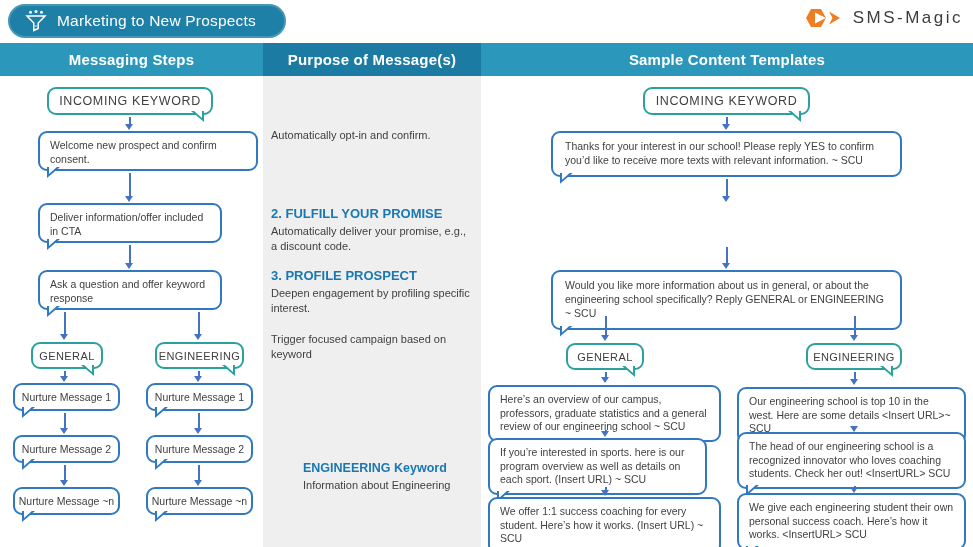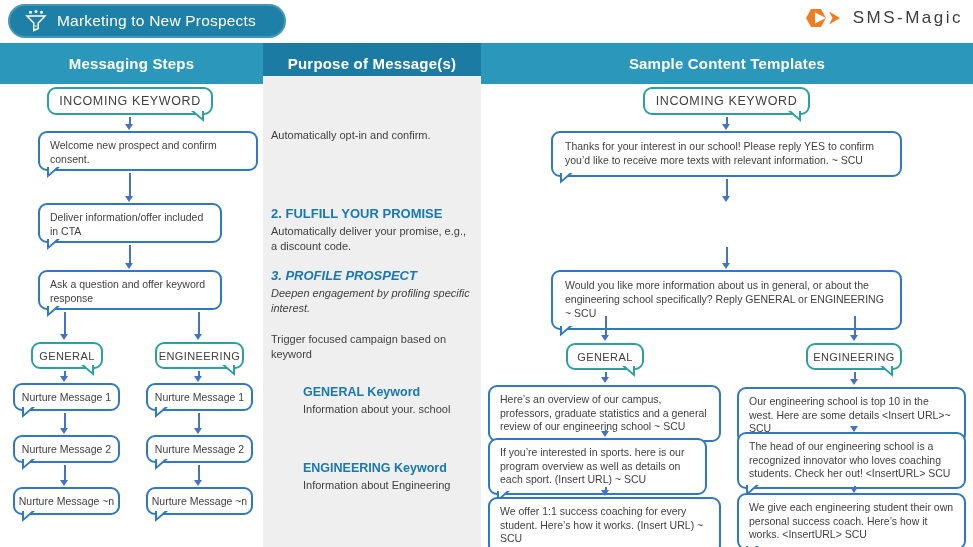--- a/index.html
+++ b/index.html
@@ -9,21 +9,21 @@
 
   
   .title-pill { position:absolute; left:8px; top:4px; height:34px; width:278px;
     background:#1e80a7; border-radius:18px; display:flex; align-items:center; gap:9px;
     padding:17px 16px; box-shadow:inset 0 0 0 2px rgba(255,255,255,.18); }
   .title-pill span { color:#fff; font-size:15.5px; letter-spacing:.2px; }
   .logo { position:absolute; right:10px; top:8px; display:flex; align-items:center; gap:10px; }
   .logo-text { font-size:17px; color:#3d3d3d; letter-spacing:2.5px; font-weight:500; }
 
   
-  .band-seg { position:absolute; top:43px; height:41px; display:flex; align-items:center; justify-content:center; }
+  .band-seg { position:absolute; top:43px; height:33px; display:flex; align-items:center; justify-content:center; }
   .band-seg span { color:#fff; font-size:15px; font-weight:600; letter-spacing:.2px; }
   .band-light { background:#2b97ba; }
   .band-dark  { background:#1c7ba3; }
 
   .gray-col { position:absolute; left:263px; top:76px; width:218px; height:471px; background:#efefef; }
 
   
   .bubble { --bc:#3079c0; position:absolute; background:#fff; border:2px solid var(--bc);
     border-radius:9px; color:#3f3f3f; }
   .bubble.teal { --bc:#2ba09e; }
@@ -123,30 +123,26 @@
   <div class="arrow" style="left:194px;top:465px;height:21px;"></div>
   <div class="bubble nurture" style="left:146px;top:487px;width:107px;height:28px;">Nurture Message ~n</div>
 
   <div class="purpose-item" style="top:128px;">
     <div class="purpose-desc">Automatically opt-in and confirm.</div>
   </div>
   <div class="purpose-item" style="top:206px;">
     <div class="purpose-title">2. FULFILL YOUR PROMISE</div>
     <div class="purpose-desc">Automatically deliver your promise, e.g., a discount code.</div>
   </div>
-  <div class="purpose-item" style="top:268px;font-style:italic;">
+  <div class="purpose-item" style="top:268px;">
     <div class="purpose-title">3. PROFILE PROSPECT</div>
     <div class="purpose-desc">Deepen engagement by profiling specific interest.</div>
   </div>
   <div class="purpose-item" style="top:332px;">
     <div class="purpose-desc">Trigger focused campaign based on keyword</div>
-  </div>
-  <div class="purpose-kw" style="top:385px;">
-    <div class="purpose-title">GENERAL Keyword</div>
-    <div class="purpose-desc">Information about your. school</div>
   </div>
   <div class="purpose-kw" style="top:461px;">
     <div class="purpose-title">ENGINEERING Keyword</div>
     <div class="purpose-desc">Information about Engineering</div>
   </div>
 
   <div class="bubble teal tail-r kw kw-big" style="left:643px;top:87px;width:167px;height:28px;">INCOMING KEYWORD</div>
   <div class="arrow" style="left:722px;top:117px;height:13px;"></div>
 
   <div class="bubble msg-wide" style="left:551px;top:131px;width:351px;min-height:45px;">Thanks for your interest in our school! Please reply YES to confirm you’d like to receive more texts with relevant information. ~ SCU</div>

